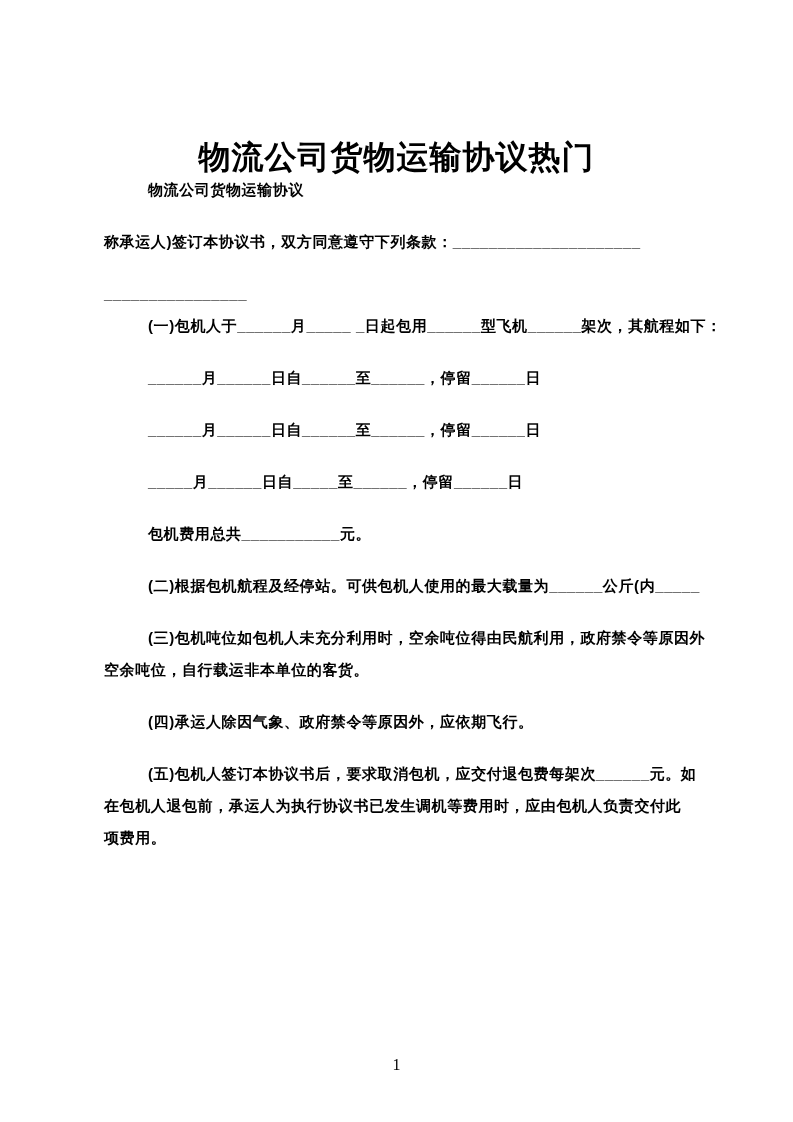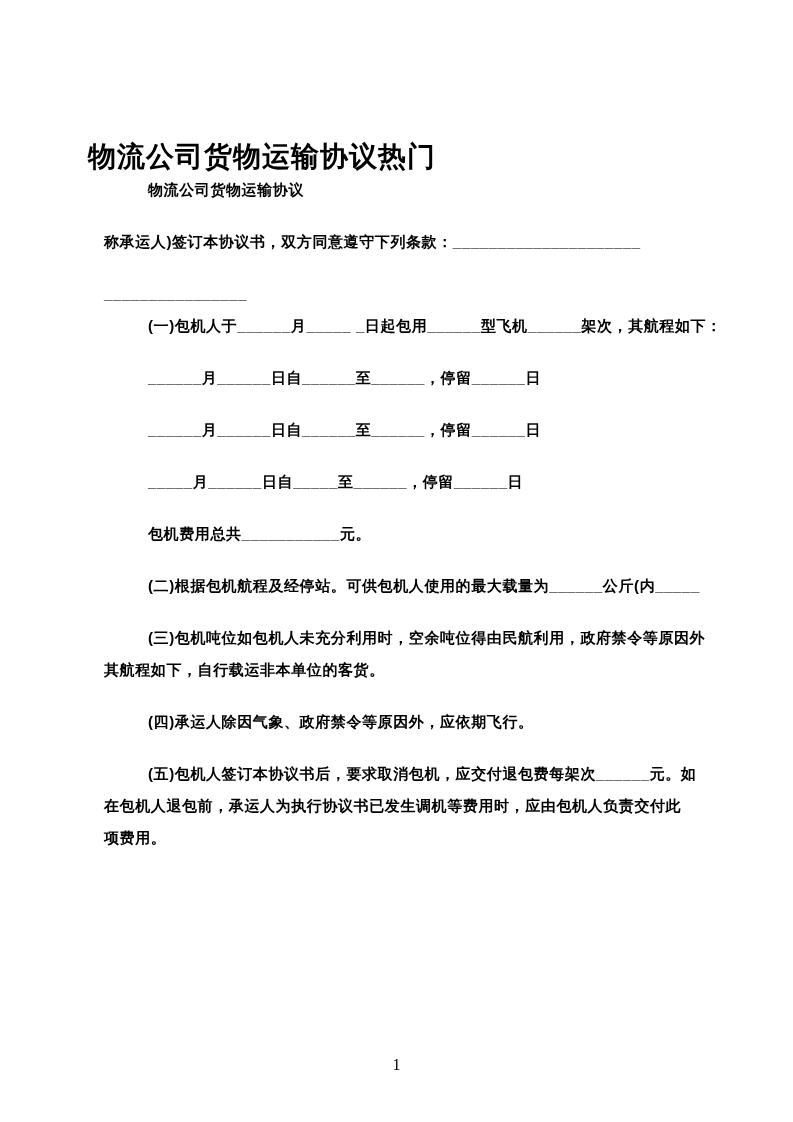--- a/index.html
+++ b/index.html
@@ -11,21 +11,22 @@
     font-family:"Liberation Sans", sans-serif;
     color:#000000;
     overflow:hidden;
   }
   .content {
     position:absolute;
     left:88px; right:88px; top:0;
   }
   .doc-title {
     margin:140px 0 0 0;
-    font-size:28px;
+    text-align:center;
+    font-size:32px;
     font-weight:bold;
     letter-spacing:1px;
     line-height:34px;
   }
   .doc-subtitle { margin-top:113px; }
   .para {
     margin:0 0 20px 16px;
     font-size:15px;
     font-weight:600;
     line-height:32px;
@@ -81,21 +82,21 @@
     <p class="para">
       <span class="line indent">包机费用总共___________元。</span>
     </p>
 
     <p class="para">
       <span class="line indent">(二)根据包机航程及经停站。可供包机人使用的最大载量为______公斤(内_____</span>
     </p>
 
     <p class="para">
       <span class="line indent">(三)包机吨位如包机人未充分利用时，空余吨位得由民航利用，政府禁令等原因外</span>
-      <span class="line">其航程如下，自行载运非本单位的客货。</span>
+      <span class="line">空余吨位，自行载运非本单位的客货。</span>
     </p>
 
     <p class="para">
       <span class="line indent">(四)承运人除因气象、政府禁令等原因外，应依期飞行。</span>
     </p>
 
     <p class="para">
       <span class="line indent">(五)包机人签订本协议书后，要求取消包机，应交付退包费每架次______元。如</span>
       <span class="line">在包机人退包前，承运人为执行协议书已发生调机等费用时，应由包机人负责交付此</span>
       <span class="line">项费用。</span>

